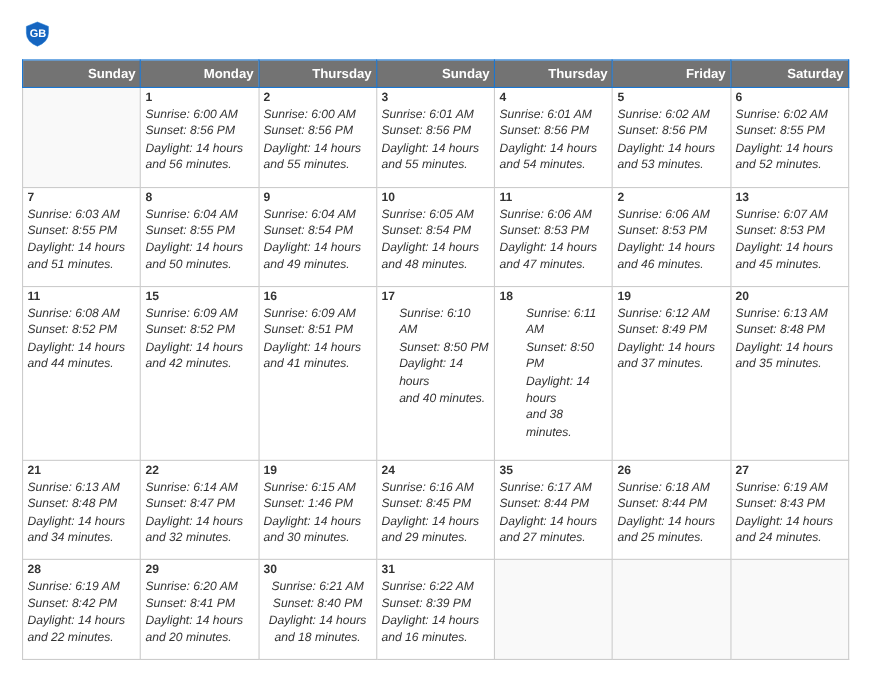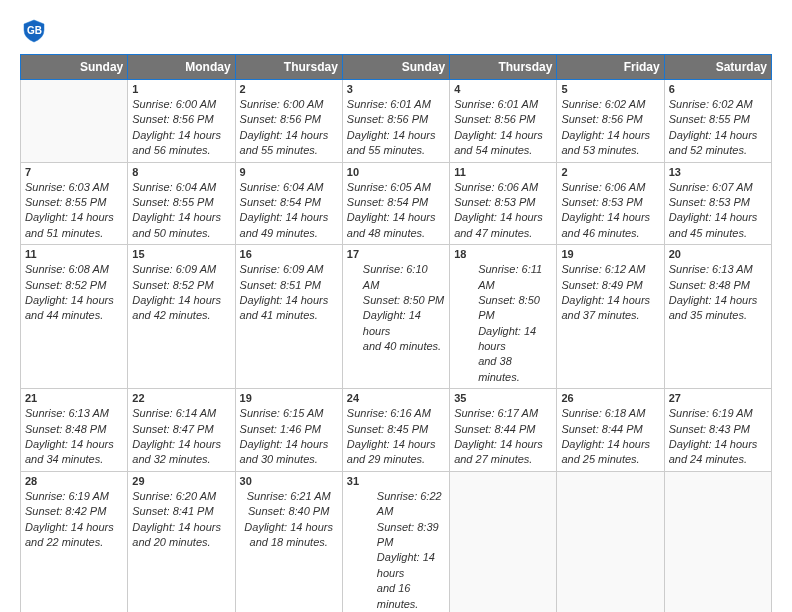--- a/index.html
+++ b/index.html
@@ -347,21 +347,21 @@
           </td>
           <td>
             <span class="day-number">30</span>
             <div class="day-info" style="white-space: pre-line; text-align: center;">Sunrise: 6:21 AM
 Sunset: 8:40 PM
 Daylight: 14 hours
 and 18 minutes.</div>
           </td>
           <td>
             <span class="day-number">31</span>
-            <div class="day-info" style="white-space: pre-line; margin-left: 30px;">Sunrise: 6:22 AM
+            <div class="day-info" style="white-space: pre-line;">Sunrise: 6:22 AM
 Sunset: 8:39 PM
 Daylight: 14 hours
 and 16 minutes.</div>
           </td>
           <td class="empty-cell"></td>
           <td class="empty-cell"></td>
           <td class="empty-cell"></td>
         </tr>
       </tbody>
   </table>

